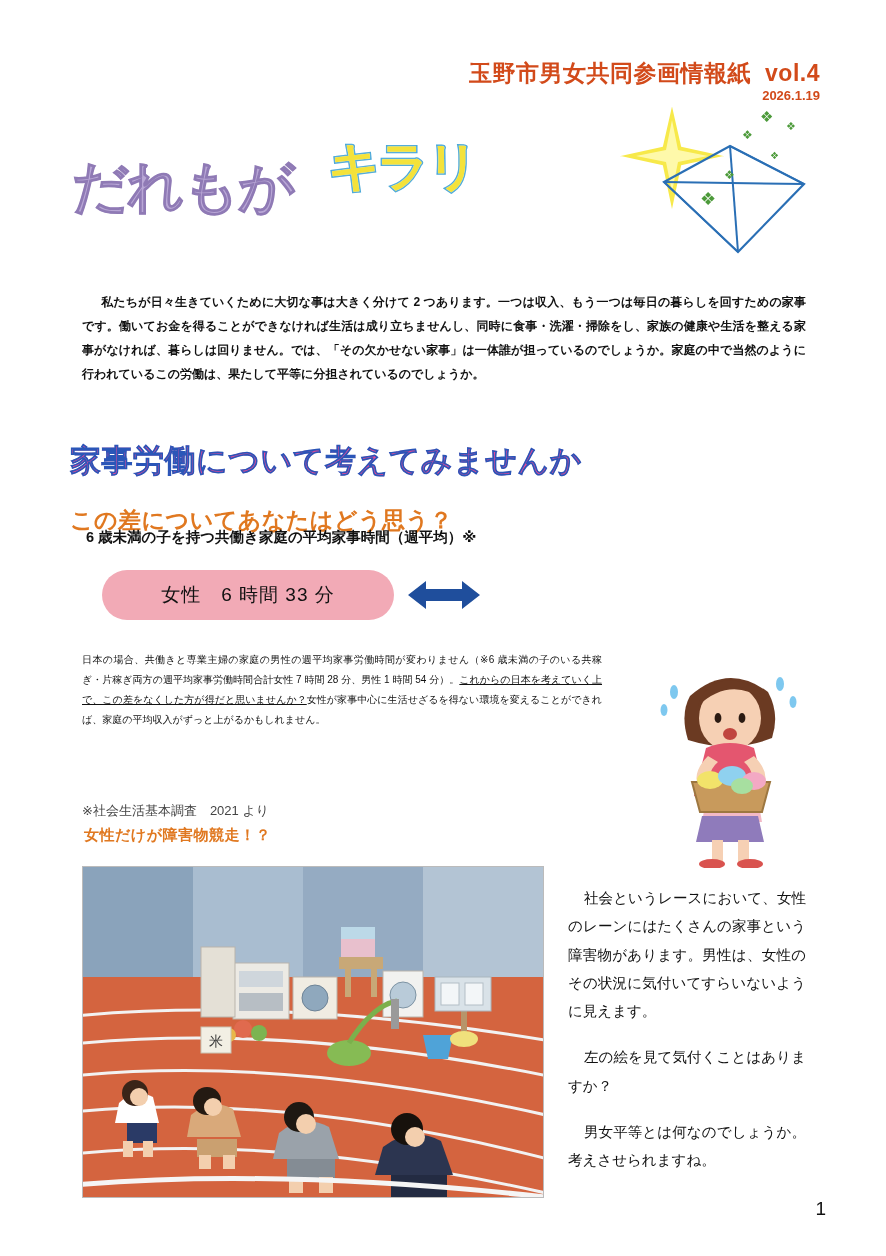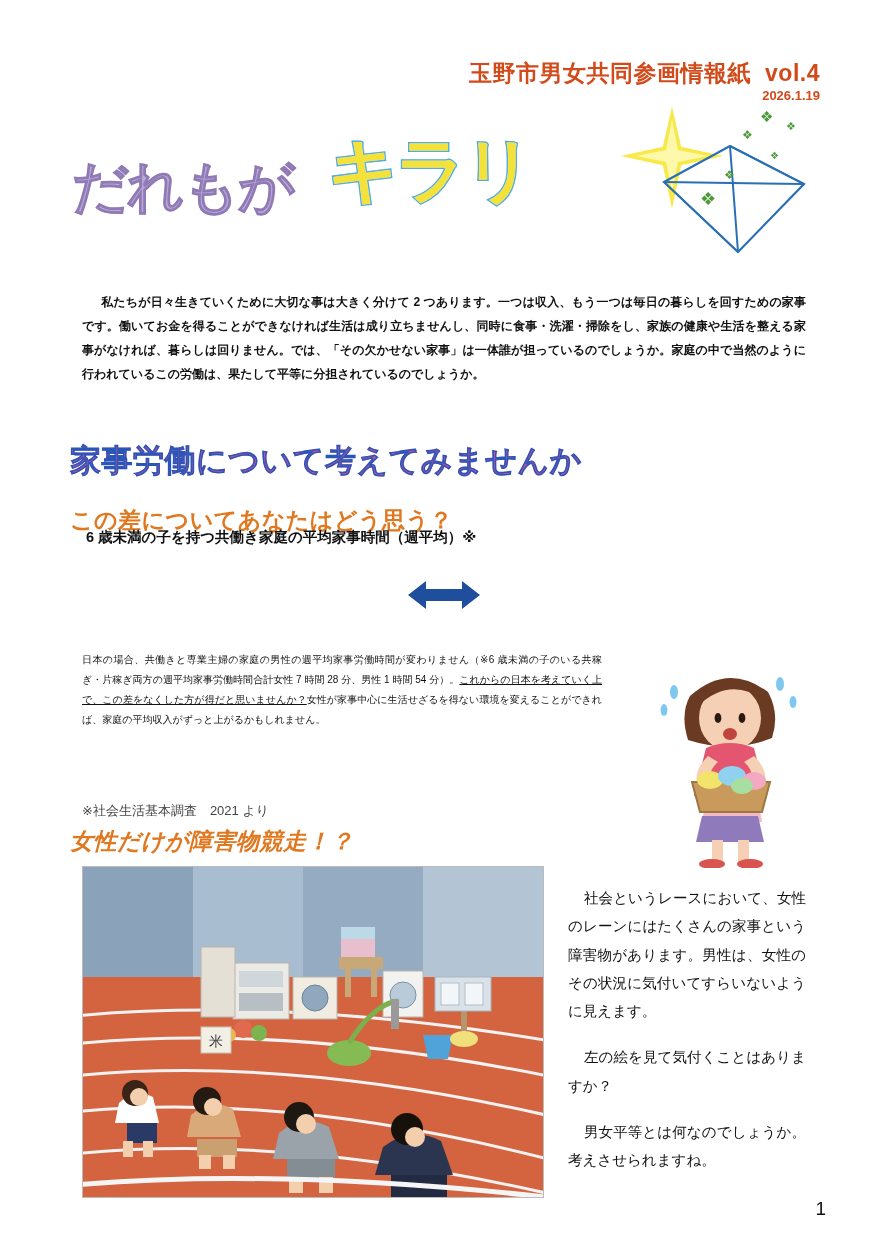--- a/index.html
+++ b/index.html
@@ -50,22 +50,22 @@
     position: absolute;
     left: 14px; top: 32px;
     font-size: 56px;
     font-weight: bold;
     color: #b9a7d6;
     -webkit-text-stroke: 1px #8f7ab5;
     letter-spacing: -2px;
   }
   .logo-kirari {
     position: absolute;
-    left: 270px; top: 6px;
-    font-size: 70px;
+    left: 270px; top: 14px;
+    font-size: 52px;
     font-weight: bold;
     color: #f4e23a;
     -webkit-text-stroke: 3px #4aa8d8;
     paint-order: stroke fill;
     letter-spacing: -4px;
     text-shadow: 0 0 1px #fff;
   }
   .star {
     position: absolute;
     left: 612px; top: 98px;
@@ -177,26 +177,25 @@
   
   .woman {
     position: absolute;
     left: 630px; top: 648px;
     width: 200px; height: 220px;
   }
 
   
   .h-sub2 {
     position: absolute;
-    left: 70px; top: 826px;
-    font-size: 23px;
+    left: 84px; top: 826px;
+    font-size: 15px;
     font-weight: bold;
     color: #e07820;
     letter-spacing: 0.5px;
-    font-style: italic;
   }
 
   
   .photo {
     position: absolute;
     left: 82px; top: 866px;
     width: 462px; height: 332px;
     overflow: hidden;
     background: #d86a4a;
     border: 1px solid #bbb;
@@ -255,20 +254,21 @@
   <span class="clover" style="left:770px; top:150px; font-size:10px;">❖</span>
 </div>
 
 <div class="lead">私たちが日々生きていくために大切な事は大きく分けて 2 つあります。一つは収入、もう一つは毎日の暮らしを回すための家事です。働いてお金を得ることができなければ生活は成り立ちませんし、同時に食事・洗濯・掃除をし、家族の健康や生活を整える家事がなければ、暮らしは回りません。では、「その欠かせない家事」は一体誰が担っているのでしょうか。家庭の中で当然のように行われているこの労働は、果たして平等に分担されているのでしょうか。</div>
 
 <div class="h-main">家事労働について考えてみませんか</div>
 <div class="h-sub1">この差についてあなたはどう思う？</div>
 <div class="h-cap">6 歳未満の子を持つ共働き家庭の平均家事時間（週平均）※</div>
 
 <div class="pill-row">
+  <div class="pill pill-female">女性　6 時間 33 分</div>
   <svg class="arrow-ico" viewBox="0 0 72 34">
     <polygon points="0,17 18,3 18,11 54,11 54,3 72,17 54,31 54,23 18,23 18,31" fill="#1f4e9c"></polygon>
   </svg>
 </div>
 
 <div class="body2">
   <span class="indent" style="display:inline">日本の場合、共働きと専業主婦の家庭の男性の週平均家事労働時間が変わりません（※6 歳未満の子のいる共稼ぎ・片稼ぎ両方の週平均家事労働時間合計女性 7 時間 28 分、男性 1 時間 54 分）。</span><span class="uline">これからの日本を考えていく上で、この差をなくした方が得だと思いませんか？</span><span>女性が家事中心に生活せざるを得ない環境を変えることができれば、家庭の平均収入がずっと上がるかもしれません。</span>
 </div>
 <div class="source">※社会生活基本調査　2021 より</div>
 

